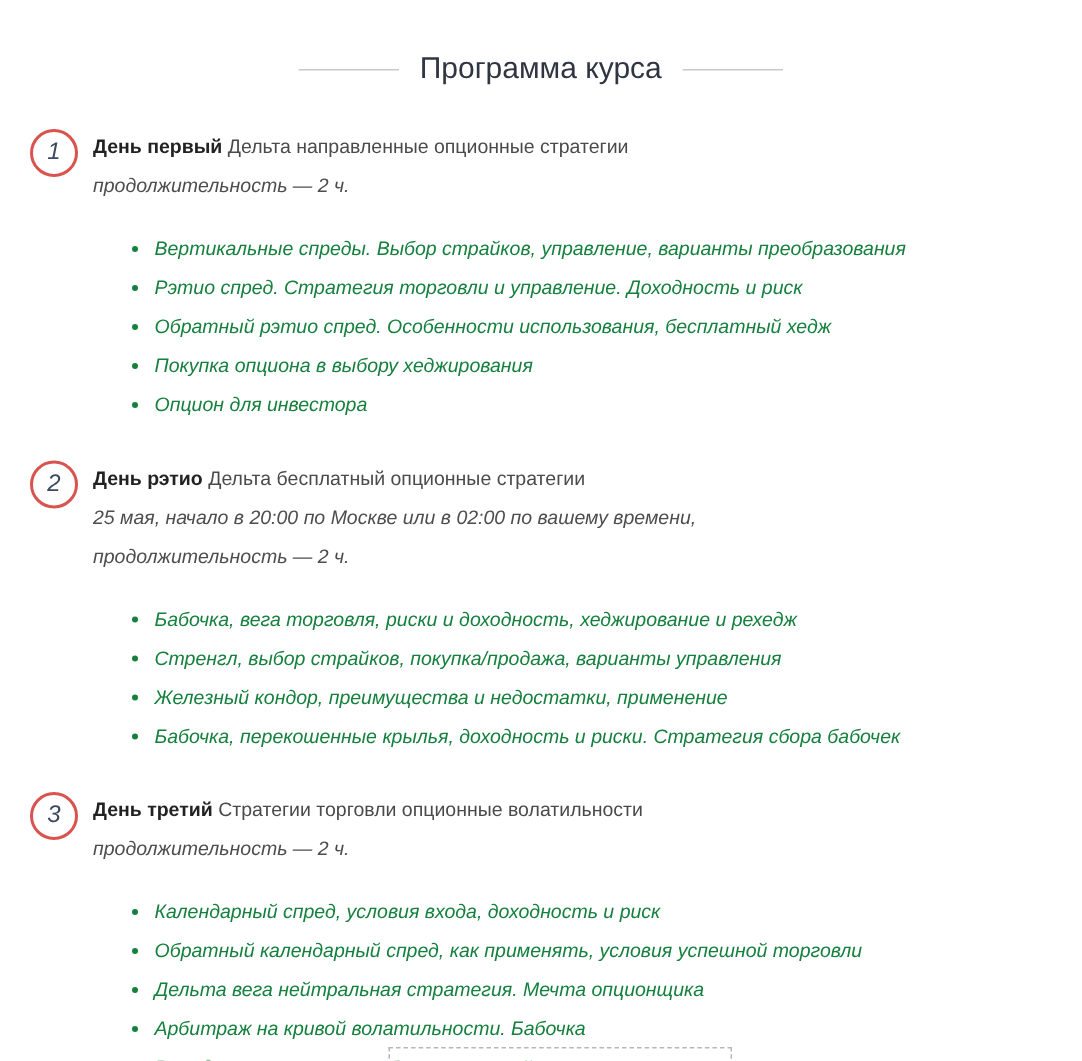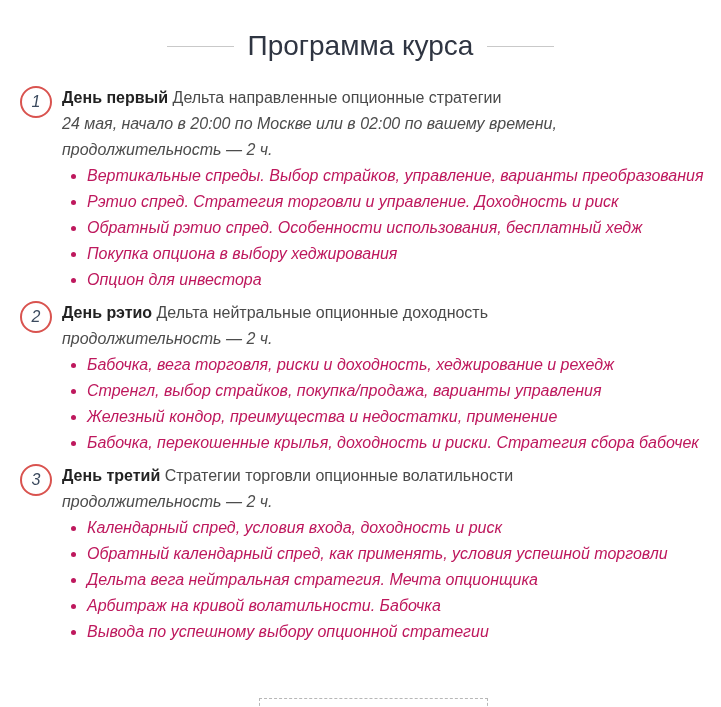--- a/index.html
+++ b/index.html
@@ -20,21 +20,21 @@
     display: flex;
     align-items: center;
     justify-content: center;
   }
   .header-line {
     width: 67px;
     height: 1px;
     background: #c9c9c9;
   }
   .page-title {
-    font-size: 28px;
+    font-size: 20px;
     line-height: 30px;
     color: #2f3542;
     margin: 0 14px;
     font-weight: 400;
     text-align: right;
   }
   .sections {
     margin-top: 24px;
     padding-left: 20px;
     padding-right: 16px;
@@ -54,39 +54,39 @@
     align-items: center;
     justify-content: center;
     font-size: 16px;
     font-style: italic;
     color: #3b4a5e;
     margin-top: 1px;
     background: #ffffff;
   }
   .section-content {
     margin-left: 10px;
-    font-size: 16px;
+    font-size: 13px;
     line-height: 26px;
   }
   .section-title {
     color: #4a4a4a;
   }
   .section-title .day {
     font-weight: bold;
     color: #222222;
   }
   .meta {
     font-style: italic;
     color: #4d4d4d;
   }
   ul.bullets {
-    margin: 0;
+    margin: 16px;
     padding-left: 25px;
     font-style: italic;
-    color: #be185d;
+    color: #15803d;
   }
   ul.bullets li {
     line-height: 26px;
   }
   .bottom-dashed-box {
     position: absolute;
     top: 698px;
     left: 259px;
     width: 227px;
     height: 40px;
@@ -102,36 +102,36 @@
   <h1 class="page-title">Программа курса</h1>
   <div class="header-line"></div>
 </div>
 
 <div class="sections">
 
   <div class="section">
     <div class="badge">1</div>
     <div class="section-content">
       <div class="section-title"><span class="day">День первый</span><span> Дельта направленные опционные стратегии</span></div>
-      <div class="meta">24 мая, начало в 20:00 по Москве или в 02:00 по вашему времени,</div>
       <div class="meta">продолжительность — 2 ч.</div>
       <ul class="bullets">
         <li>Вертикальные спреды. Выбор страйков, управление, варианты преобразования</li>
         <li>Рэтио спред. Стратегия торговли и управление. Доходность и риск</li>
         <li>Обратный рэтио спред. Особенности использования, бесплатный хедж</li>
         <li>Покупка опциона в выбору хеджирования</li>
         <li>Опцион для инвестора</li>
       </ul>
     </div>
   </div>
 
   <div class="section">
     <div class="badge">2</div>
     <div class="section-content">
-      <div class="section-title"><span class="day">День рэтио</span><span> Дельта нейтральные опционные доходность</span></div>
+      <div class="section-title"><span class="day">День рэтио</span><span> Дельта бесплатный опционные стратегии</span></div>
+      <div class="meta">25 мая, начало в 20:00 по Москве или в 02:00 по вашему времени,</div>
       <div class="meta">продолжительность — 2 ч.</div>
       <ul class="bullets">
         <li>Бабочка, вега торговля, риски и доходность, хеджирование и рехедж</li>
         <li>Стренгл, выбор страйков, покупка/продажа, варианты управления</li>
         <li>Железный кондор, преимущества и недостатки, применение</li>
         <li>Бабочка, перекошенные крылья, доходность и риски. Стратегия сбора бабочек</li>
       </ul>
     </div>
   </div>
 

